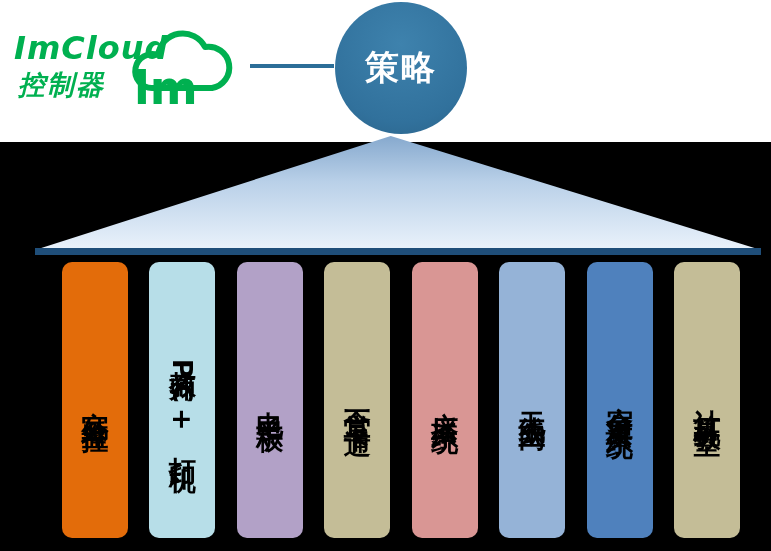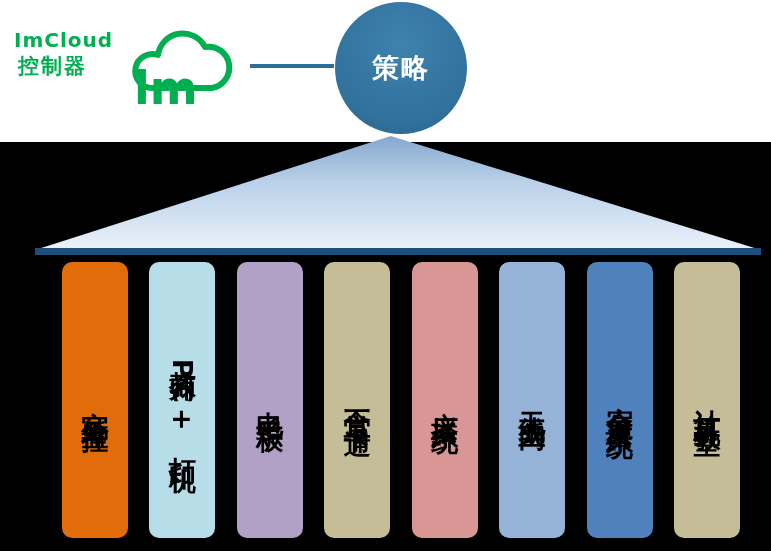--- a/index.html
+++ b/index.html
@@ -14,36 +14,36 @@
   .top-strip{
     position:absolute;left:0;top:0;width:771px;height:142px;
     background:var(--top-background,#fff);
   }
   
   .brand{
     position:absolute;left:14px;top:28px;
     color:var(--brand-green,#00B050);
     font-weight:bold;line-height:1.25;
   }
-  .brand .l1{font-size:20px;letter-spacing:1px;}
-  .brand .l2{font-size:21px;letter-spacing:2px;padding-left:4px;}
+  .brand .l1{font-size:32px;letter-spacing:1px;font-style:italic;}
+  .brand .l2{font-size:27px;letter-spacing:2px;padding-left:4px;font-style:italic;}
   
   .cloud{position:absolute;left:112px;top:22px;}
   
   .connector{
     position:absolute;left:250px;top:64px;width:84px;height:4px;
     background:var(--connector,#2C6E98);
   }
   
   .gateway{
     position:absolute;left:335px;top:2px;width:132px;height:132px;
     border-radius:50%;
     background:radial-gradient(circle at 50% 32%, #3e82ad 0%, var(--gateway-blue,#31719C) 70%, #2a6288 100%);
     display:flex;flex-direction:column;align-items:center;justify-content:center;
-    color:#fff;font-weight:bold;font-size:27px;line-height:1.35;letter-spacing:2px;
+    color:#fff;font-weight:bold;font-size:34px;line-height:1.35;letter-spacing:2px;
     z-index:3;
   }
   
   .funnel{
     position:absolute;left:35px;top:136px;width:726px;height:114px;
     clip-path:polygon(49% 0, 100% 100%, 0 100%);
     background:linear-gradient(180deg,
       var(--funnel-top,#86A9CE) 0%,
       #b9d0e8 40%,
       var(--funnel-bottom,#EAF2FB) 100%);

